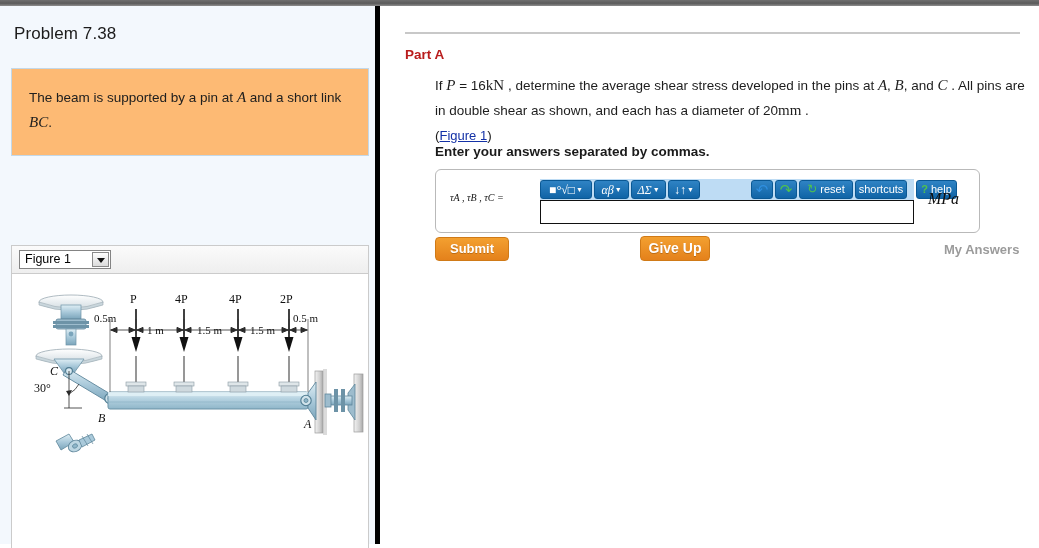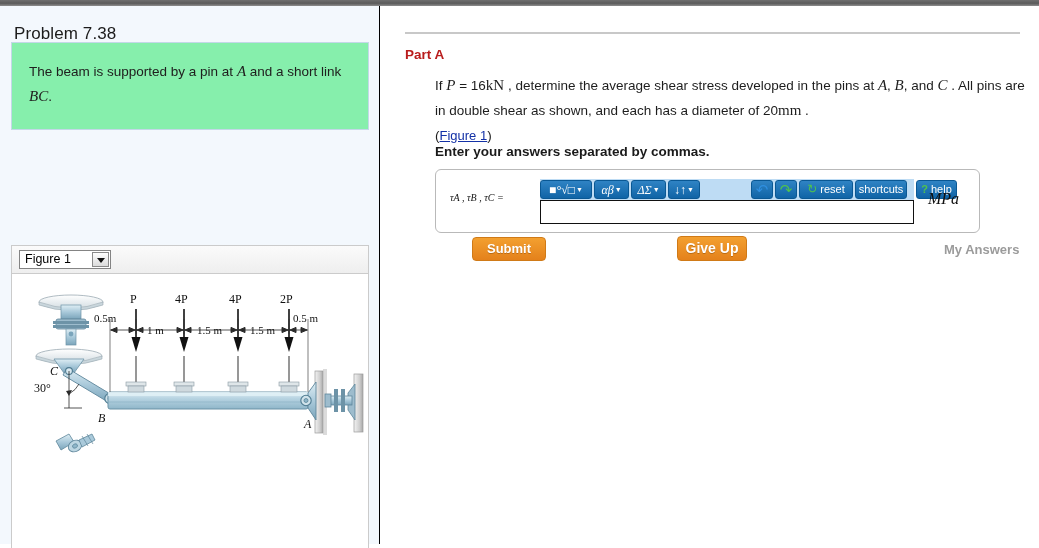--- a/index.html
+++ b/index.html
@@ -14,31 +14,31 @@
   
   .topbar {
     position: absolute; left: 0; top: 0; width: 1039px; height: 6px;
     background: linear-gradient(to bottom, #6f6f6f 0%, #5b5b5b 55%, #8d8d8d 100%);
   }
 
   
   .left-panel {
     position: absolute; left: 0; top: 6px; width: 380px; height: 538px;
     background: #f3f8fd;
-    border-right: 1px solid #000000;
+    border-right: 5px solid #000000;
     box-sizing: border-box;
   }
   .problem-title {
     position: absolute; left: 14px; top: 18px;
     font-size: 17px; color: #1b1b1b; letter-spacing: .1px;
   }
   .problem-box {
-    position: absolute; left: 11px; top: 36px;
+    position: absolute; left: 11px; top: 62px;
     width: 358px; height: 88px;
-    background: #86efac;
+    background: #fdba74;
     border: 1px solid #c3d8e8;
     box-sizing: border-box;
   }
   .problem-text {
     position: absolute; left: 17px; top: 16px; width: 325px;
     font-size: 13.5px; color: #20201f; line-height: 25px;
   }
   .mvar { font-family: "Liberation Serif", serif; font-style: italic; font-size: 15px; }
 
   
@@ -118,21 +118,20 @@
     font-family:"Liberation Serif", serif; font-style:italic; font-size:16px; color:#111;
   }
 
   
   .btn-orange {
     position:absolute; height:24px;
     background:linear-gradient(to bottom,#f3a030,#e4811b);
     border:1px solid #d07a17; border-radius:4px; box-sizing:border-box;
     color:#fff; font-size:13px; font-weight:bold; text-align:center; line-height:22px;
     text-shadow:0 1px 0 rgba(120,60,0,.4);
-    margin-left:37px;
   }
   .my-answers { position:absolute; left:563px; top:236px; font-size:13px; font-weight:bold; color:#9b9b9b; }
 </style>
 </head>
 <body>
 
 <div id="root">
 
   <div class="topbar"></div>
 

